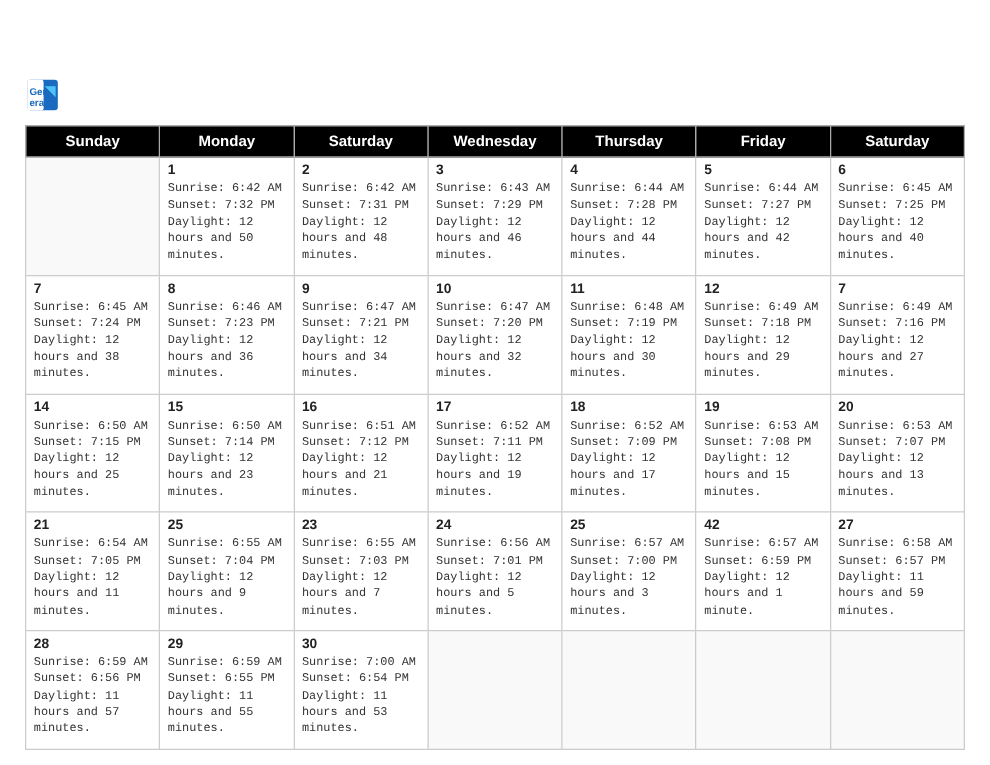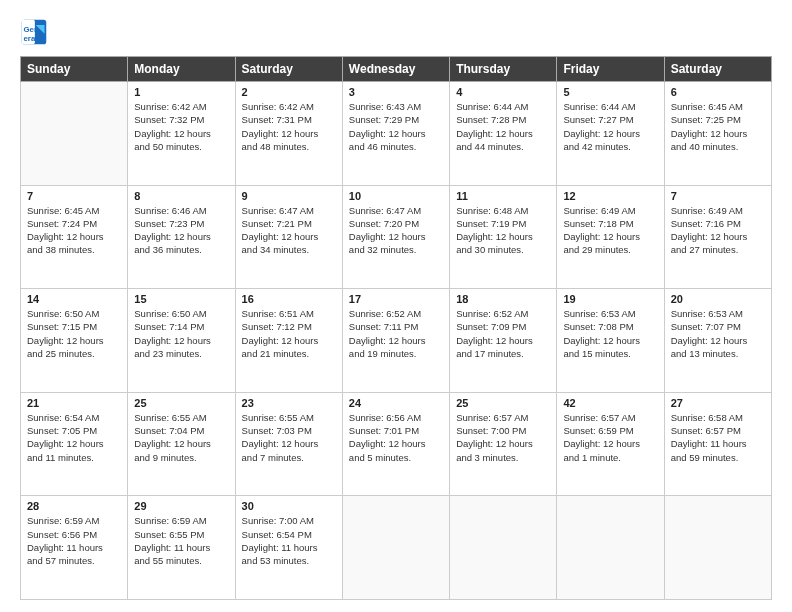--- a/index.html
+++ b/index.html
@@ -15,20 +15,21 @@
       height: 612px;
       padding: 18px 20px 12px 20px;
       display: flex;
       flex-direction: column;
     }
     .header {
       display: flex;
       justify-content: space-between;
       align-items: flex-end;
       margin-bottom: 10px;
+      margin-top: 44px;
     }
     .logo {
       display: flex;
       align-items: center;
       gap: 4px;
     }
     .logo-text {
       font-size: 14px;
       font-weight: bold;
       color: #333;
@@ -53,26 +54,26 @@
     .location {
       font-size: 14px;
       color: #444;
     }
     .calendar {
       width: 100%;
       border-collapse: collapse;
       flex: 1;
     }
     .calendar th {
-      background: #404040;
+      background: #000000;
       color: #fff;
       font-size: 12px;
       font-weight: bold;
       padding: 5px 6px;
-      text-align: left;
+      text-align: center;
       border: 1px solid #aaa;
     }
     .calendar td {
       border: 1px solid #ccc;
       vertical-align: top;
       padding: 4px 6px;
       width: calc(100% / 7);
       font-size: 10px;
       color: #333;
       height: 88px;
@@ -83,20 +84,21 @@
     .day-num {
       font-size: 11px;
       font-weight: bold;
       color: #222;
       margin-bottom: 2px;
     }
     .day-detail {
       font-size: 9.5px;
       color: #333;
       line-height: 1.4;
+      font-family: Liberation Mono, monospace;
     }
   </style>
 </head>
 <body>
 
 <div class="page">
   <div class="header">
     <div class="logo">
       <svg class="logo-icon" viewBox="0 0 32 32">
         <rect x="2" y="2" width="28" height="28" rx="3" fill="#1a6bbf"></rect>

